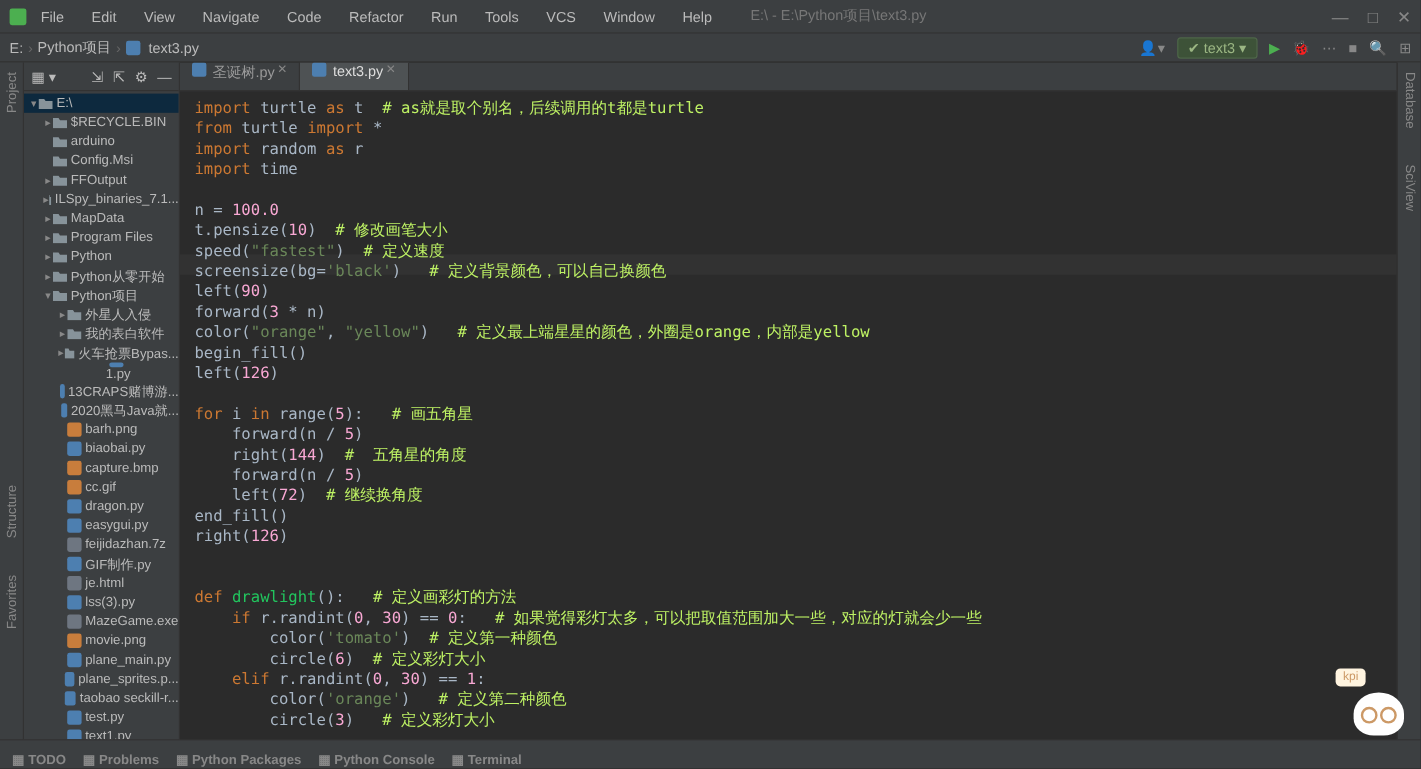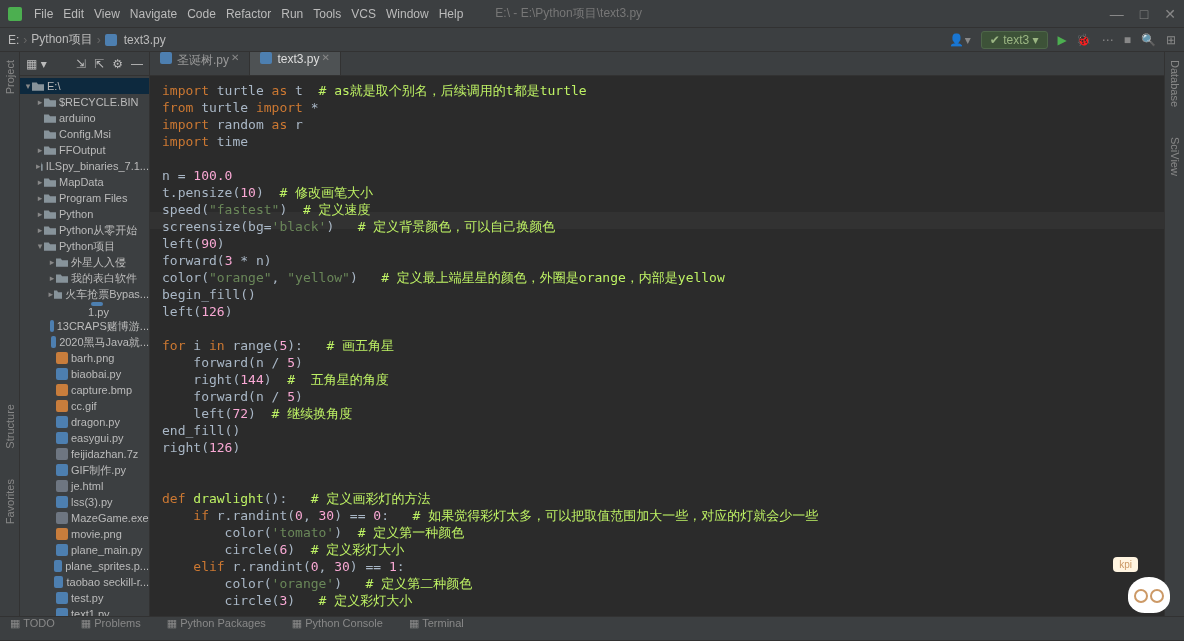--- a/index.html
+++ b/index.html
@@ -1,19 +1,19 @@
 <!DOCTYPE html>
 <html><head>
 <meta charset="utf-8">
 <style>
 * { margin:0; padding:0; box-sizing:border-box; }
 body { font-family:sans-serif; font-size:12px; background:#2b2b2b; color:#bbbbbb; width:1184px; height:641px; overflow:hidden; position:relative; }
 .titlebar { height:28px; background:#3c3f41; display:flex; align-items:center; padding:0 8px; gap:12px; border-bottom:1px solid #323232; }
 .logo { width:14px; height:14px; background:#4caf50; border-radius:2px; }
-.menu { display:flex; gap:10px; }
+.menu { display:flex; gap:23px; }
 .menu span { color:#bbb; cursor:pointer; }
 .titlebar-path { color:#777; margin-left:20px; }
 .win-controls { margin-left:auto; display:flex; gap:16px; color:#888; }
 .win-controls span { cursor:pointer; font-size:14px; }
 .navbar { height:24px; background:#3c3f41; display:flex; align-items:center; padding:0 8px; border-bottom:1px solid #323232; gap:8px; }
 .nav-left { display:flex; align-items:center; gap:4px; }
 .nav-sep { color:#666; }
 .nav-right { margin-left:auto; display:flex; align-items:center; gap:10px; }
 .rc-pill { background:#3d5238; border:1px solid #4e6649; padding:1px 8px; border-radius:3px; color:#9bb683; }
 .r-icon { color:#888; }
@@ -37,24 +37,24 @@
 .tab { display:flex; align-items:flex-start; padding:0 10px; gap:2px; color:#999; border-right:1px solid #323232; cursor:pointer; }
 .tab.active { background:#4e5254; color:#ddd; }
 .tab .close { color:#888; font-size:10px; }
 .code-wrap { flex:1; display:flex; overflow:hidden; }
 .gutter { width:42px; background:#313335; text-align:right; padding:6px 8px 0 0; color:#606366; font-family:'Consolas',monospace; font-size:13px; line-height:17px; }
 .code { flex:1; padding:6px 0 0 12px; font-family:'Consolas',monospace; font-size:13px; line-height:17px; color:#a9b7c6; white-space:pre; position:relative; }
 .code .kw { color:#cc7832; }
 .code .str { color:#6a8759; }
 .code .num { color:#f9a8d4; }
 .code .com { color:#bef264; }
-.code .fn { color:#bef264; }
+.code .fn { color:#22c55e; }
 .caret-line { position:absolute; left:0; right:0; height:17px; background:#323232; z-index:0; }
 .right-tool { width:20px; background:#3c3f41; border-left:1px solid #323232; display:flex; flex-direction:column; align-items:center; padding-top:8px; gap:30px; }
-.bottom-tabs { height:24px; background:#3c3f41; border-top:1px solid #323232; display:flex; align-items:flex-start; gap:26px; padding:0 10px; }
+.bottom-tabs { height:24px; background:#3c3f41; border-top:1px solid #323232; display:flex; align-items:flex-end; gap:14px; padding:0 10px;font-weight:bold; }
 .bt { color:#888; font-size:11px; display:flex; align-items:center; gap:4px; cursor:pointer; }
 .status { height:20px; background:#3c3f41; border-top:1px solid #323232; display:flex; align-items:center; padding:0 8px; font-size:11px; color:#888; }
 .mascot { position:absolute; right:6px; bottom:24px; width:120px; height:60px; pointer-events:none; }
 .mascot .bubble { position:absolute; right:40px; top:0; background:#fff4e0; color:#c96; padding:2px 6px; border-radius:4px; font-size:10px; }
 .mascot .face { position:absolute; right:8px; bottom:4px; width:42px; height:36px; background:#fff; border-radius:50% 50% 40% 40%; }
 .mascot .face::before,.mascot .face::after { content:''; position:absolute; top:12px; width:10px; height:10px; border:2px solid #c96; border-radius:50%; }
 .mascot .face::before { left:6px; }
 .mascot .face::after { right:6px; }
 </style>
 </head>

